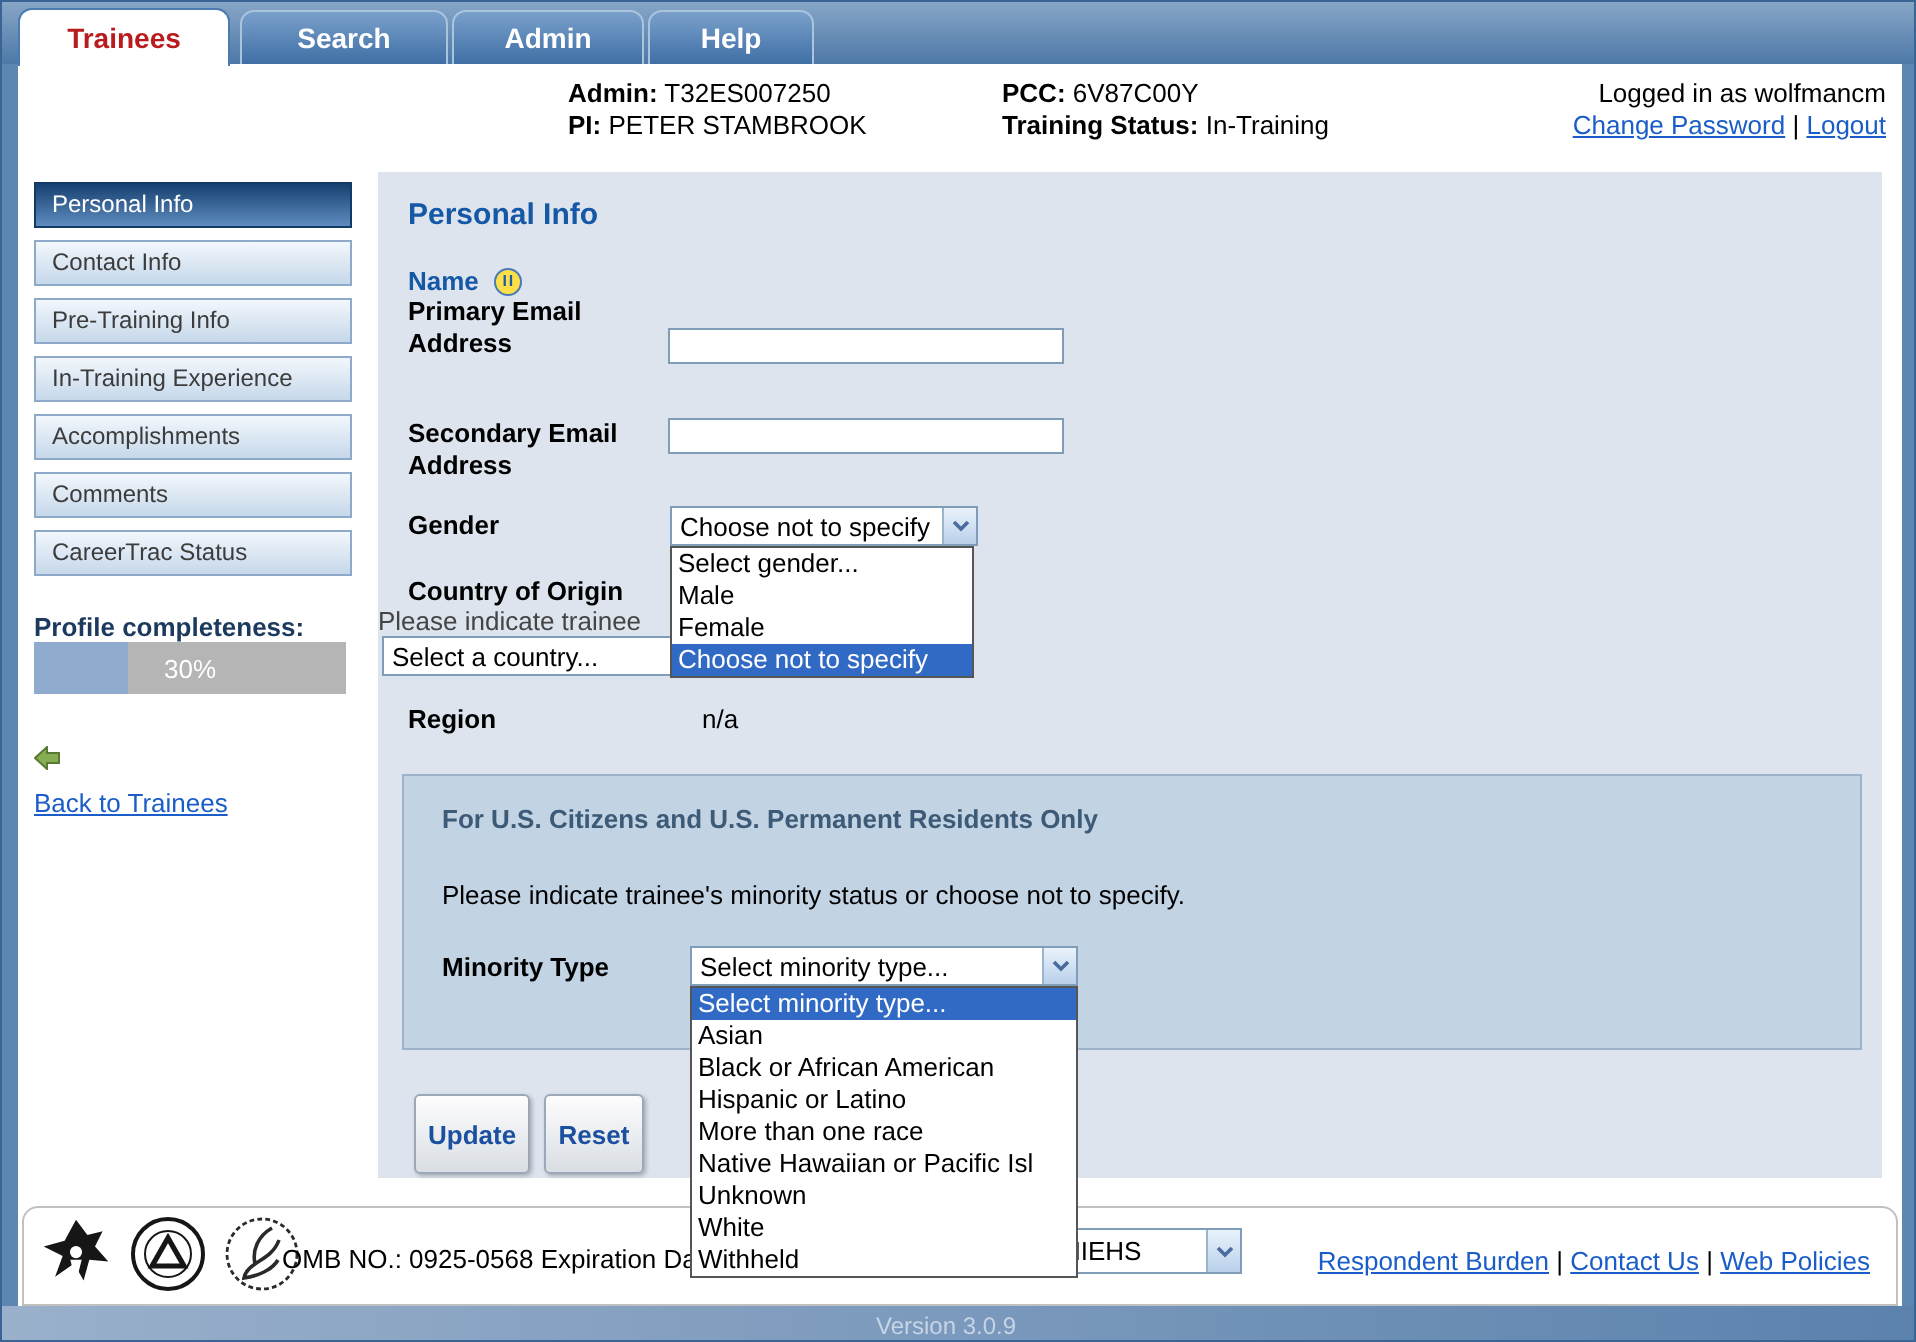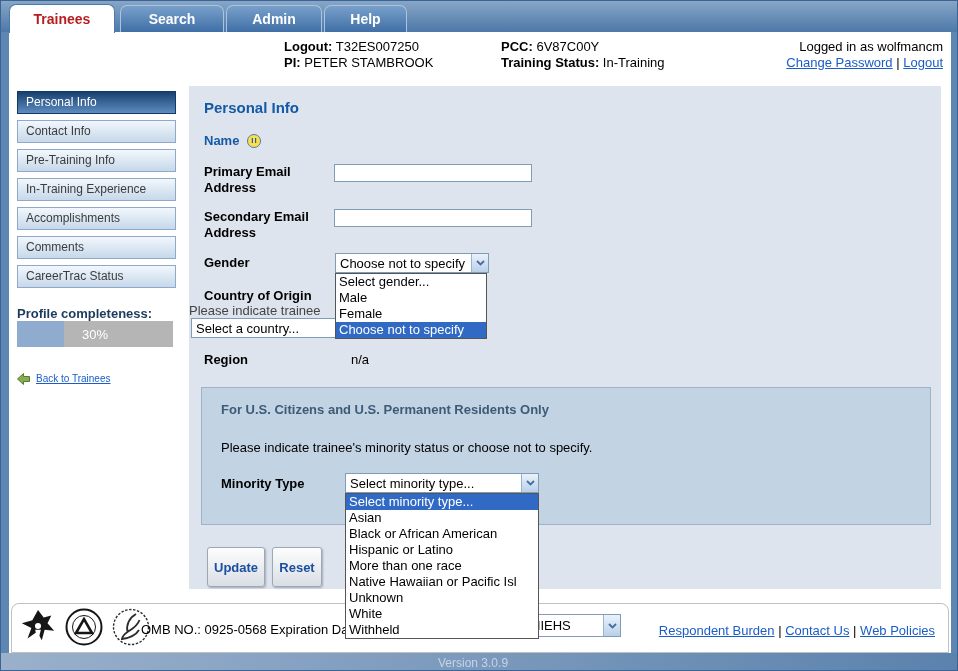--- a/index.html
+++ b/index.html
@@ -28,21 +28,21 @@
   
   .navbtn{left:16px;width:159px;height:23px;background:linear-gradient(180deg,#f2f7fc,#c6d8ea);
           border:1px solid #8ea9c9;color:#3c3c3c;font-size:12px;line-height:21px;padding-left:8px;
           cursor:pointer;white-space:nowrap;overflow:hidden;}
   .navbtn.active{background:linear-gradient(180deg,#16406f,#5e8cc0);color:#fff;border:1px solid #123a66;}
   .profLabel{font-size:13px;color:#1c3a5e;font-weight:bold;}
   .progress{width:156px;height:26px;background:#b5b5b5;position:relative;}
   .progress .fill{position:absolute;left:0;top:0;bottom:0;background:#8fabce;}
   .progress .pct{position:absolute;left:0;right:0;top:0;bottom:0;display:flex;align-items:center;
                  justify-content:center;color:#fff;font-size:13px;}
-  .backrow{display:flex;align-items:flex-start;gap:6px;font-size:10px;}
+  .backrow{display:flex;align-items:flex-start;gap:6px;font-size:13px;flex-direction:column;}
 
   
   .panel{left:188px;top:85px;width:752px;height:503px;background:#dde4ed;}
   .ptitle{font-size:15px;font-weight:bold;color:#1558a6;}
   .blue-lbl{font-size:13px;font-weight:bold;color:#1558a6;}
   .flbl{font-size:13px;font-weight:bold;color:#000;line-height:16px;}
   .help{font-size:13px;color:#444;}
   .txt{position:absolute;width:198px;height:18px;border:1px solid #7f9db9;background:#fff;
        font-size:13px;padding:0 3px;font-family:"Liberation Sans",sans-serif;}
   .infoicon{display:inline-flex;width:14px;height:14px;border:1px solid #4a7ab8;border-radius:50%;
@@ -85,21 +85,21 @@
 
   <div class="abs tabbar"></div>
   <div class="tab active" style="left:8px;top:3px;width:106px;height:29px;">Trainees</div>
   <div class="tab" style="left:119px;top:4px;width:104px;height:27px;">Search</div>
   <div class="tab" style="left:225px;top:4px;width:96px;height:27px;">Admin</div>
   <div class="tab" style="left:323px;top:4px;width:83px;height:27px;">Help</div>
 
   <div class="abs frame"></div>
 
   <div class="abs" style="left:283px;top:38px;">
-    <div class="hline"><span class="b">Logout:</span> <span>T32ES007250</span></div>
+    <div class="hline"><span class="b">Admin:</span> <span>T32ES007250</span></div>
     <div class="hline"><span class="b">PI:</span> <span>PETER STAMBROOK</span></div>
   </div>
   <div class="abs" style="left:500px;top:38px;">
     <div class="hline"><span class="b">PCC:</span> <span>6V87C00Y</span></div>
     <div class="hline"><span class="b">Training Status:</span> <span>In-Training</span></div>
   </div>
   <div class="abs login" style="right:14px;top:38px;">
     <div class="hline">Logged in as wolfmancm</div>
     <div class="hline">
       <a class="lnk">Change Password</a>
@@ -129,21 +129,21 @@
   </div>
 
   <div class="abs panel"></div>
   <div class="abs ptitle" style="left:203px;top:98px;">Personal Info</div>
 
   <div class="abs" style="left:203px;top:132px;display:flex;align-items:center;gap:8px;">
     <span class="blue-lbl">Name</span>
     <span class="infoicon">II</span>
   </div>
 
-  <div class="abs flbl" style="left:203px;top:163px;width:125px;">Primary Email Address</div>
+  <div class="abs flbl" style="left:203px;top:147px;width:125px;">Primary Email Address</div>
   <input class="txt" style="left: 333px; top: 163px;" value="">
 
   <div class="abs flbl" style="left:203px;top:208px;width:130px;">Secondary Email Address</div>
   <input class="txt" style="left: 333px; top: 208px;" value="">
 
   <div class="abs flbl" style="left:203px;top:254px;">Gender</div>
   <div class="xpsel" style="left:334px;top:252px;width:154px;height:20px;">
     <span class="val">Choose not to specify</span>
     <span class="arrow">
         <svg width="9" height="6" viewBox="0 0 9 6">

